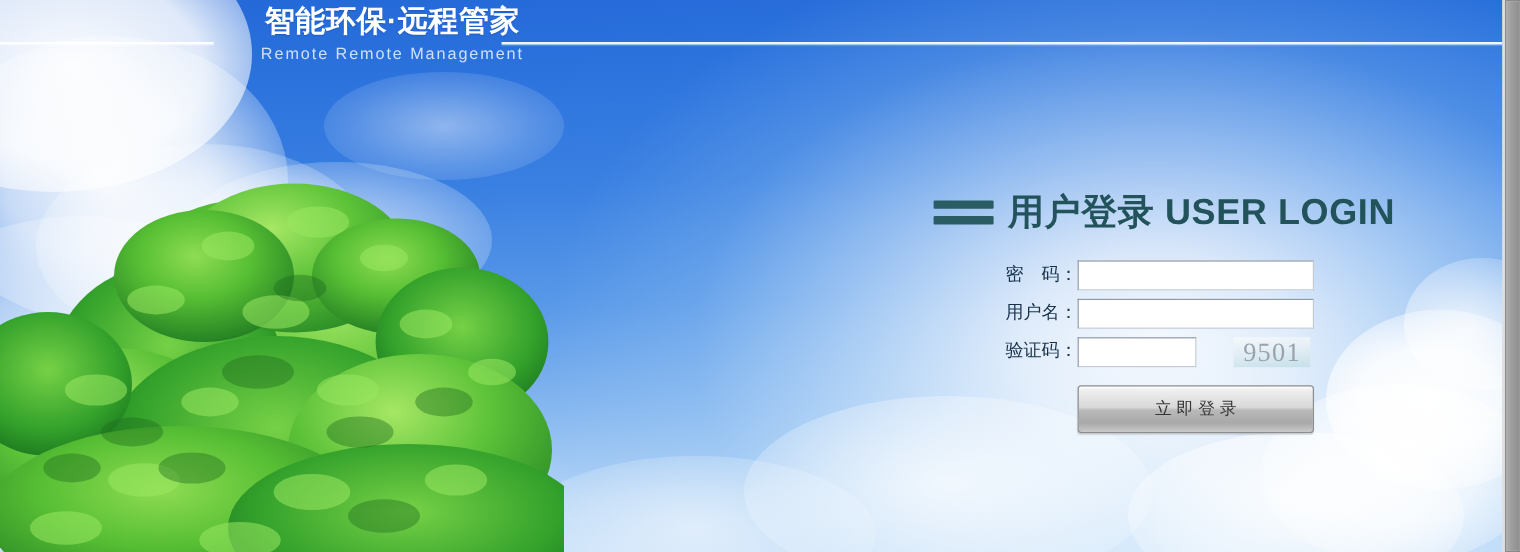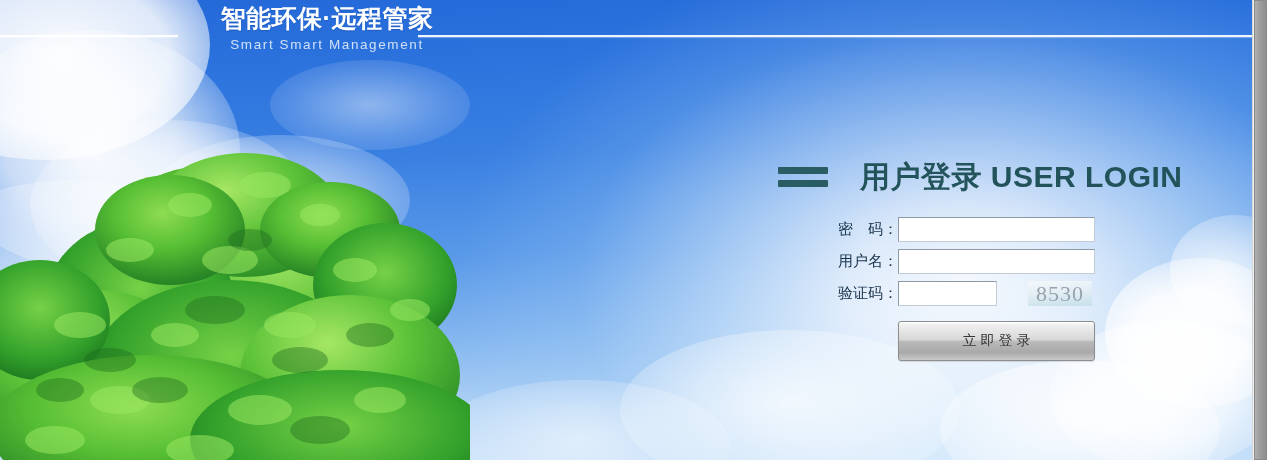--- a/index.html
+++ b/index.html
@@ -138,21 +138,20 @@
     top: 155px;
     width: 380px;
     z-index: 40;
   }
 
   .login-title {
     display: flex;
     align-items: center;
     height: 44px;
     margin-bottom: 18px;
-    gap: 20px;
   }
   .title-bars {
     width: 50px;
     margin-right: 12px;
     flex: 0 0 auto;
   }
   .title-bars span {
     display: block;
     height: 7px;
     background: #2a5c63;
@@ -353,21 +352,21 @@
         <ellipse cx="320" cy="320" rx="30" ry="14"></ellipse>
       </g>
     </svg>
   </div>
 
   <div class="header">
     <div class="hr-line hr-left"></div>
     <div class="hr-line hr-right"></div>
     <div class="brand">
       <div class="brand-cn">智能环保·远程管家</div>
-      <div class="brand-en">Smart Smart Management</div>
+      <div class="brand-en">Remote Remote Management</div>
     </div>
   </div>
 
   <div class="login-panel">
 
     <div class="login-title">
       <span class="title-bars">
         <span></span>
           <span></span>
       </span>
@@ -382,21 +381,21 @@
       </div>
 
       <div class="form-row">
         <div class="field-label">用户名：</div>
         <input class="text-input input-wide" type="text" value="" style="">
       </div>
 
       <div class="form-row">
         <div class="field-label">验证码：</div>
         <input class="text-input input-narrow" type="text" value="" style="">
-        <div class="captcha">8530</div>
+        <div class="captcha">9501</div>
       </div>
 
       <div class="form-row btn-row">
         <div class="field-label"></div>
         <button class="login-button" type="button">立即登录</button>
       </div>
 
     </div>
   </div>
 

